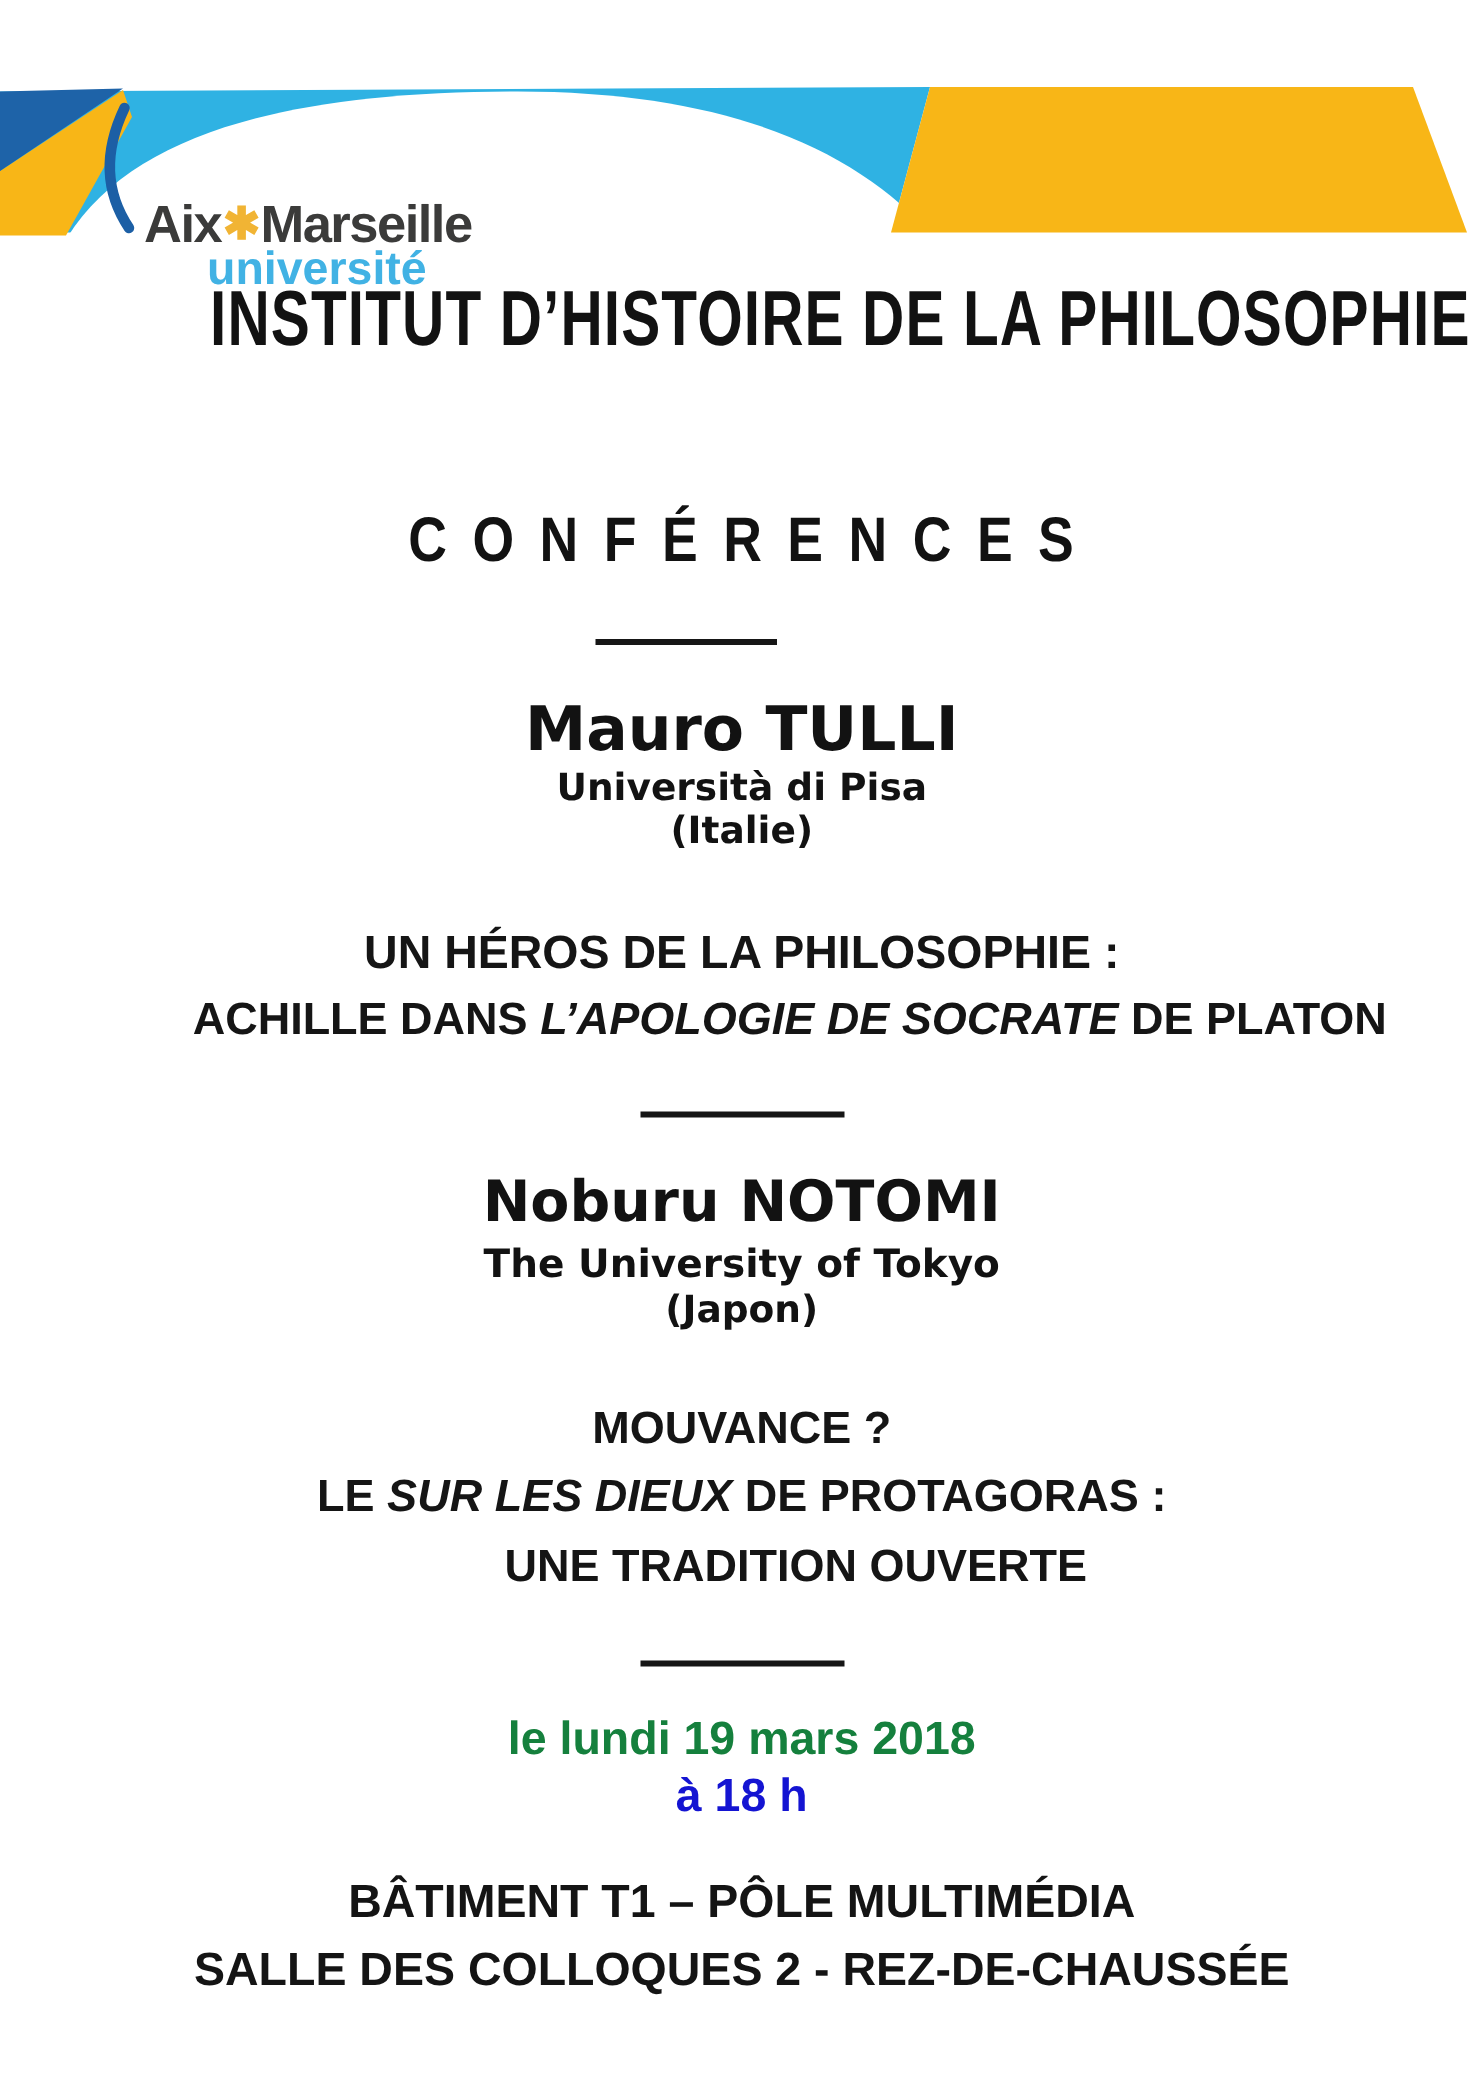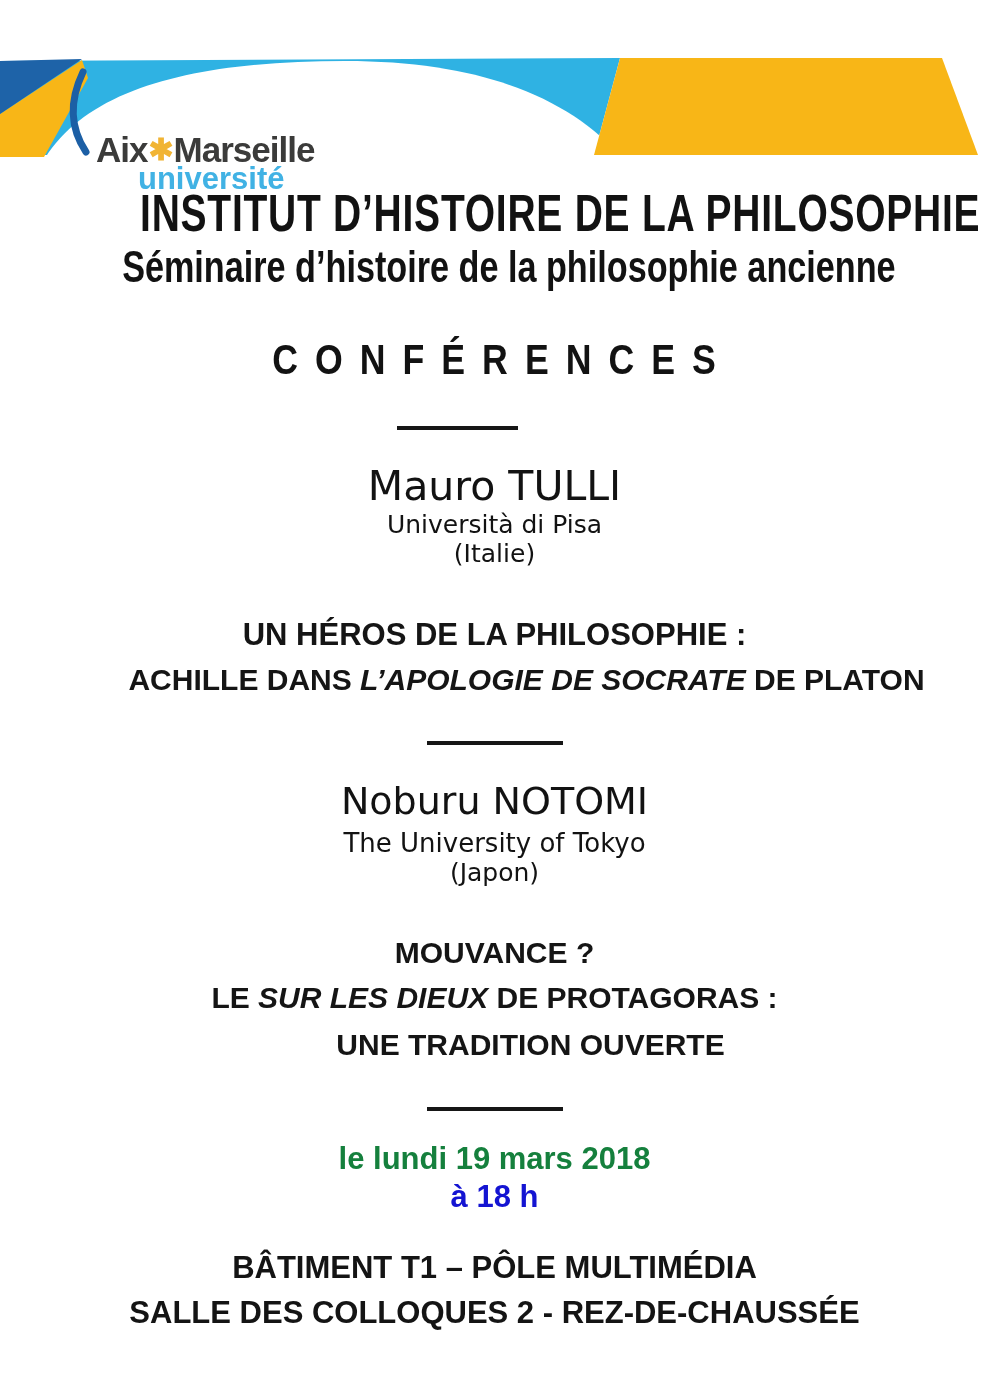--- a/index.html
+++ b/index.html
@@ -69,21 +69,21 @@
   .divider {
     position: absolute;
     height: 4px;
     background: #161616;
   }
   .d1 { top: 426px; left: 397px; width: 121px; }
   .d2 { top: 741px; left: 427px; width: 136px; }
   .d3 { top: 1107px; left: 427px; width: 136px; }
   .rounded-name {
     font-family: "DejaVu Sans", sans-serif;
-    font-weight: 400;
+    font-weight: 700;
     color: #121212;
   }
   .speaker1-name { top: 463px; font-size: 41px; letter-spacing: 0px; }
   .speaker1-affil { top: 511px; font-size: 25px; }
   .speaker1-country { top: 540px; font-size: 25px; }
   .speaker2-name { top: 780px; font-size: 38px; }
   .speaker2-affil { top: 829px; font-size: 26px; }
   .speaker2-country { top: 859px; font-size: 25px; }
   .talk-line {
     font-weight: 700;
@@ -132,23 +132,20 @@
     </svg>
     <div class="logo-block">
       <div class="logo-line1"><span>Aix</span><span class="logo-star">✱</span><span>Marseille</span></div>
       <div class="logo-line2">université</div>
     </div>
   </div>
 
   <div class="centerline title-institute">
     <span class="condensed">INSTITUT D’HISTOIRE DE LA PHILOSOPHIE</span>
   </div>
-  <div class="centerline title-seminar">
-    <span class="condensed">Séminaire d’histoire de la philosophie ancienne</span>
-  </div>
   <div class="centerline title-conferences">
     <span class="condensed">CONFÉRENCES</span>
   </div>
 
   <div class="divider d1"></div>
 
   <div class="centerline rounded-name speaker1-name">Mauro TULLI</div>
   <div class="centerline rounded-name speaker1-affil">Università di Pisa</div>
   <div class="centerline rounded-name speaker1-country">(Italie)</div>
 

